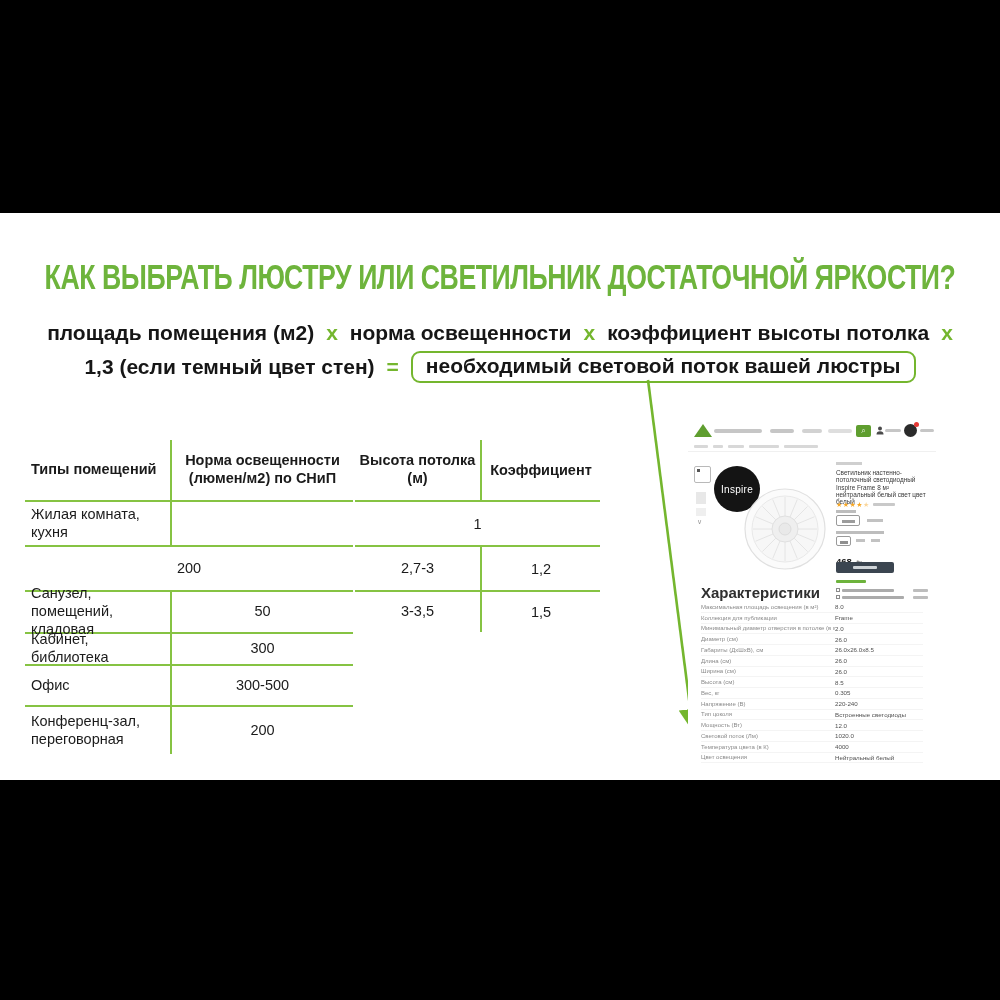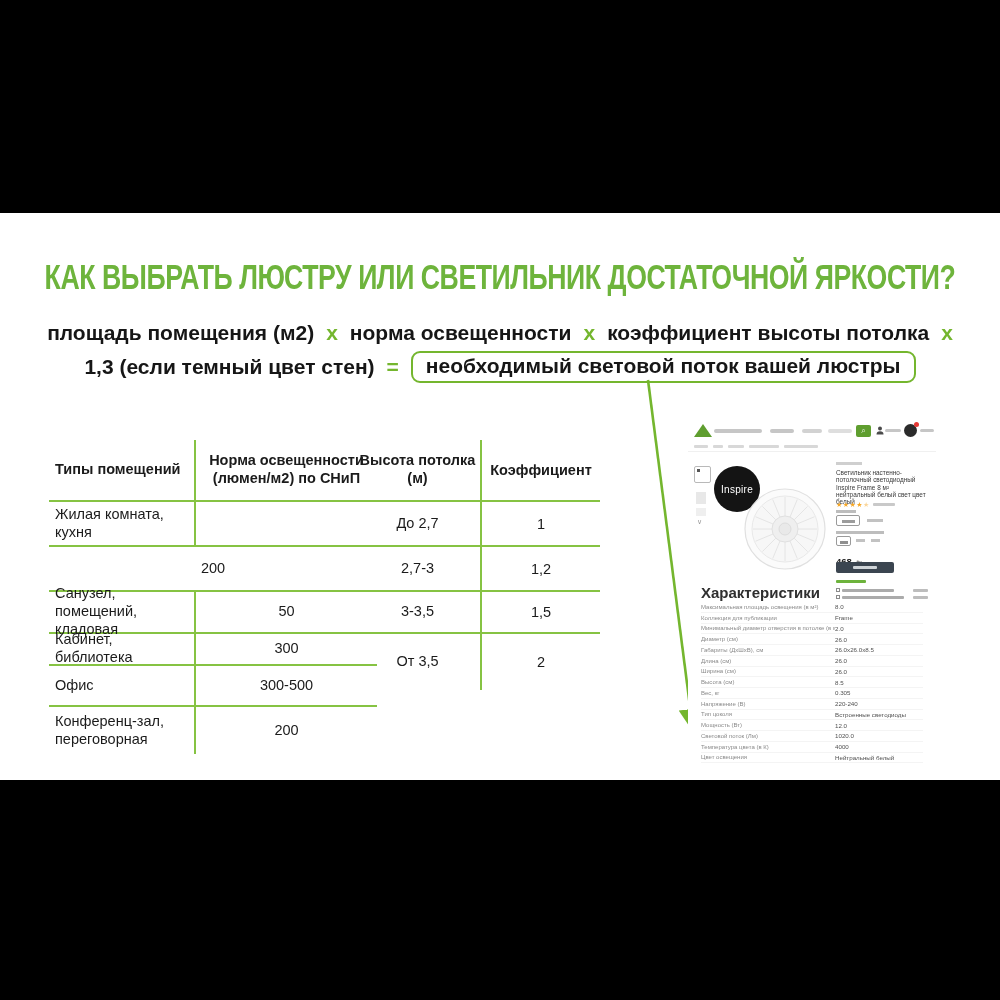--- a/index.html
+++ b/index.html
@@ -15,21 +15,21 @@
 
   .formula { position:absolute; top:321px; left:0; width:1000px; text-align:center;
     font-weight:bold; font-size:21px; color:#161616; }
   .formula .line { display:flex; justify-content:center; align-items:center; gap:12px; white-space:nowrap; }
   .formula .line1 { margin-bottom:6px; }
   .green-op { color:#74b62e; }
   .result-box { border:2px solid #74b62e; border-radius:9px; padding:1px 13px 3px 13px; }
 
   
   .tbl { position:absolute; font-size:14.5px; color:#1b1b1b; }
-  .tbl-left  { left:25px; top:440px; width:328px;margin-left:24px; }
+  .tbl-left  { left:25px; top:440px; width:328px; }
   .tbl-right { left:355px; top:440px; width:245px; }
   .trow { display:flex; }
   .trow + .trow { border-top:2px solid #86c343; }
   .hrow { font-weight:bold; }
   .cell { display:flex; align-items:center; }
   .c-type { width:147px; border-right:2px solid #86c343; padding:2px 9px 2px 6px; justify-content:flex-start; line-height:1.22; }
   .c-norm { flex:1; justify-content:center; text-align:center; line-height:1.22; }
   .c-h    { width:127px; border-right:2px solid #86c343; justify-content:center; text-align:center; line-height:1.22; }
   .c-k    { flex:1; justify-content:center; text-align:center; }
   .h60 { height:60px; } .h45 { height:45px; } .h42 { height:42px; }
@@ -149,34 +149,29 @@
     <div class="cell c-norm">200</div>
   </div>
 </div>
 
 <div class="tbl tbl-right">
   <div class="trow hrow h60">
     <div class="cell c-h">Высота потолка (м)</div>
     <div class="cell c-k">Коэффициент</div>
   </div>
   <div class="trow h45">
-    <div class="cell c-h">До 2,7</div>
     <div class="cell c-k">1</div>
   </div>
   <div class="trow h45">
     <div class="cell c-h">2,7-3</div>
     <div class="cell c-k">1,2</div>
   </div>
   <div class="trow h42">
     <div class="cell c-h">3-3,5</div>
     <div class="cell c-k">1,5</div>
-  </div>
-  <div class="trow h58">
-    <div class="cell c-h">От 3,5</div>
-    <div class="cell c-k">2</div>
   </div>
 </div>
 
 <svg class="arrow-svg" width="90" height="362" viewBox="0 0 90 362">
   <defs>
     <marker id="ah" markerWidth="9" markerHeight="9" refX="5" refY="4.5" orient="auto">
       <path d="M0,0 L9,4.5 L0,9 z" fill="#74b62e"></path>
     </marker>
   </defs>
   <line x1="18" y1="4" x2="62" y2="346" stroke="#74b62e" stroke-width="2.6" marker-end="url(#ah)"></line>

